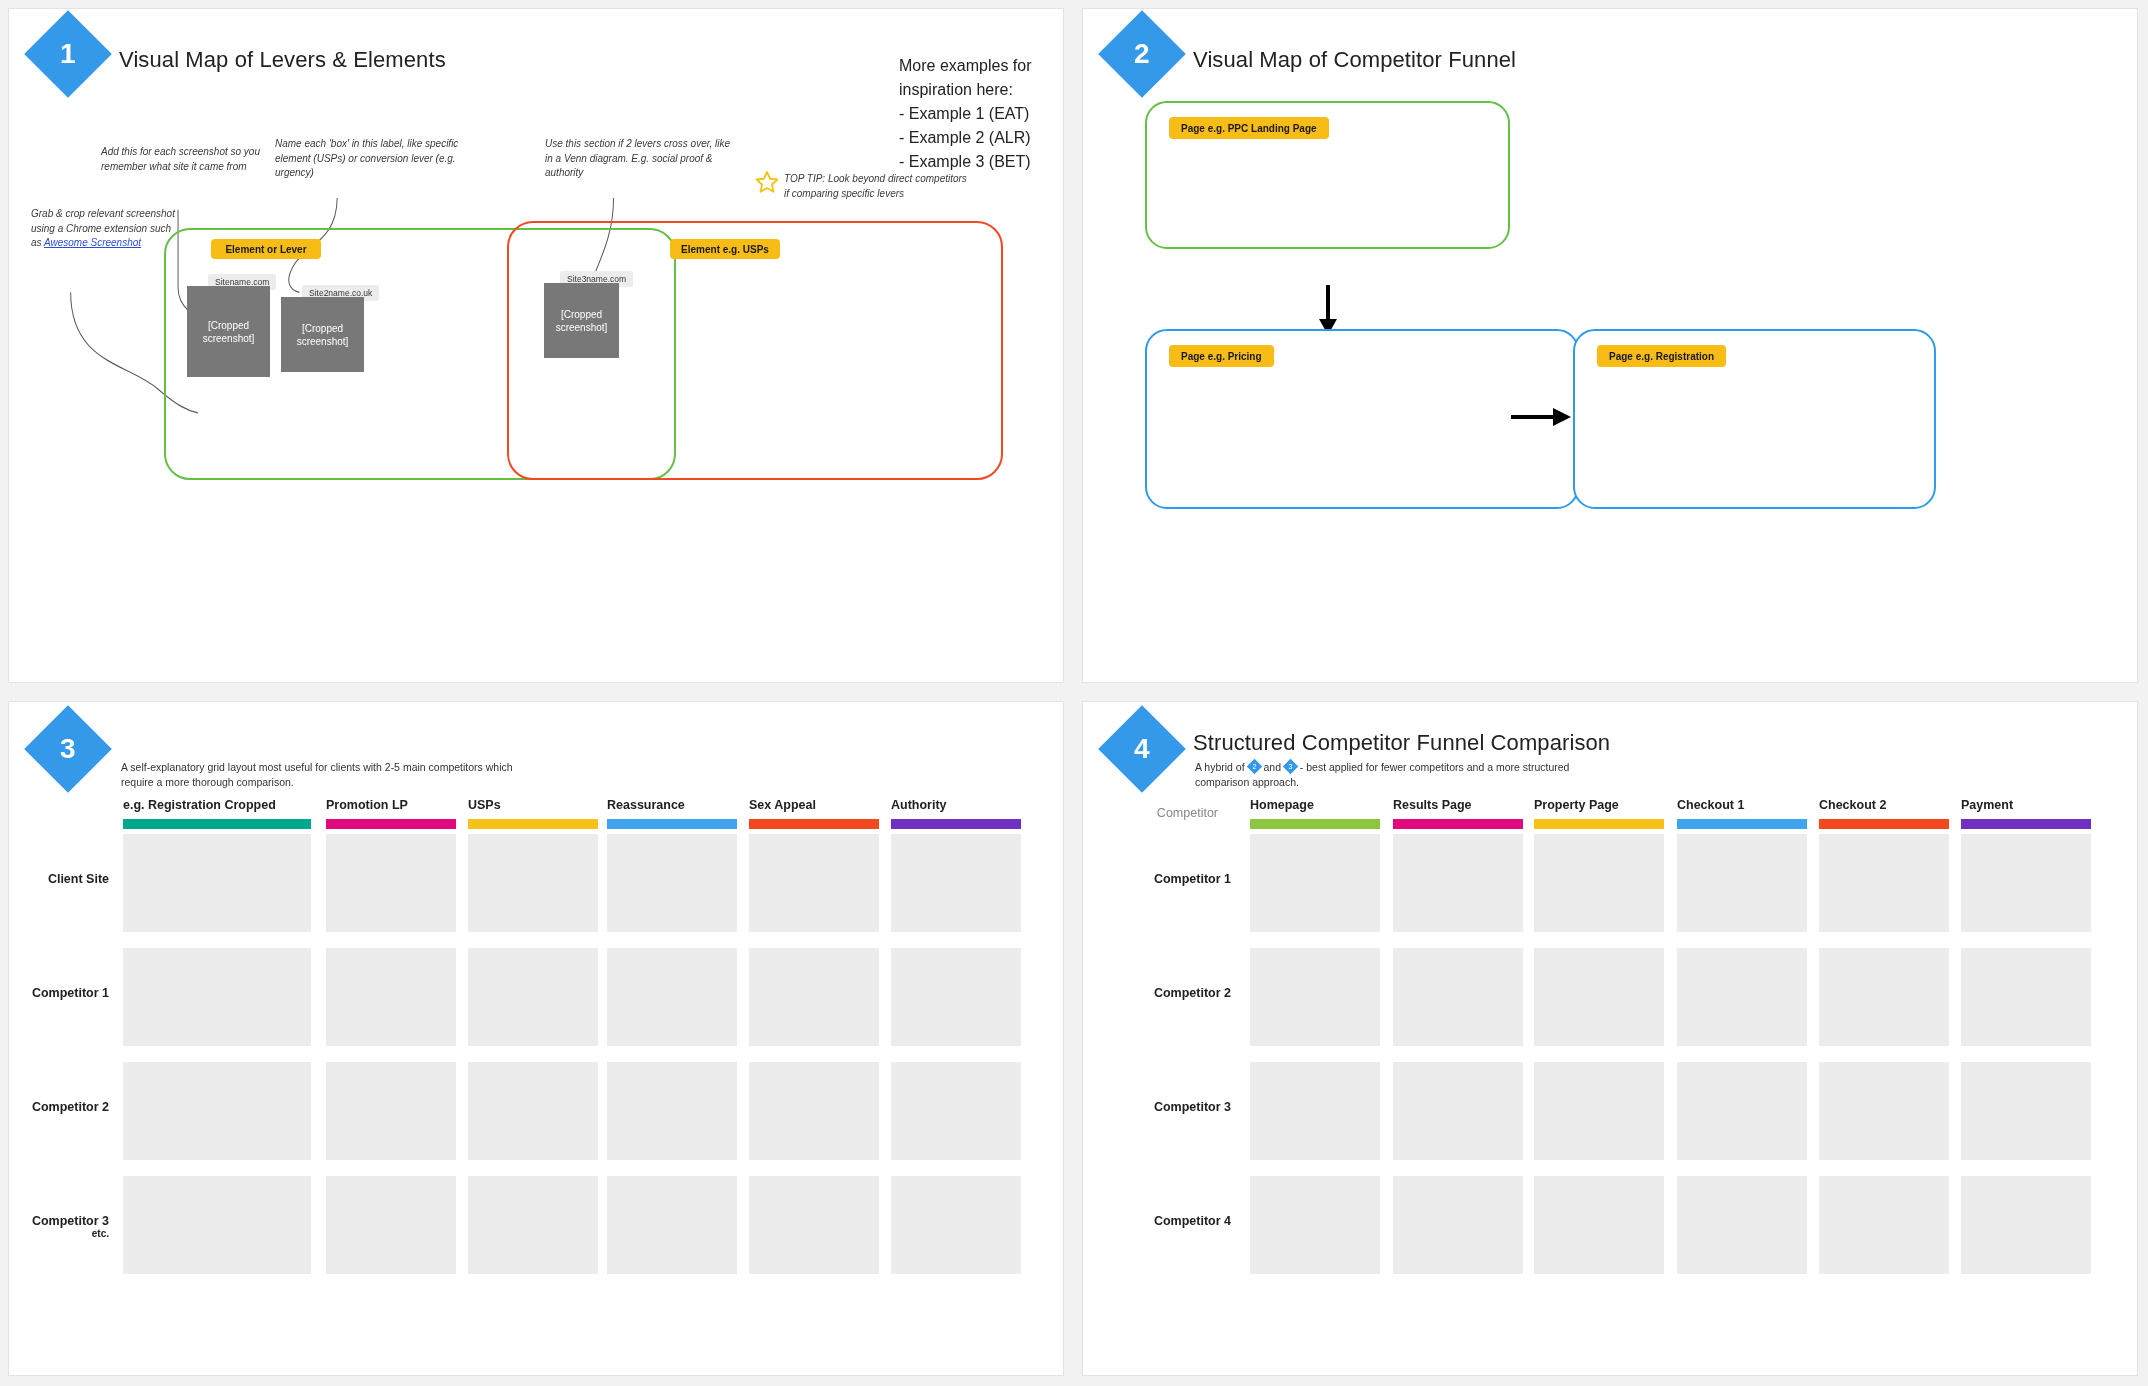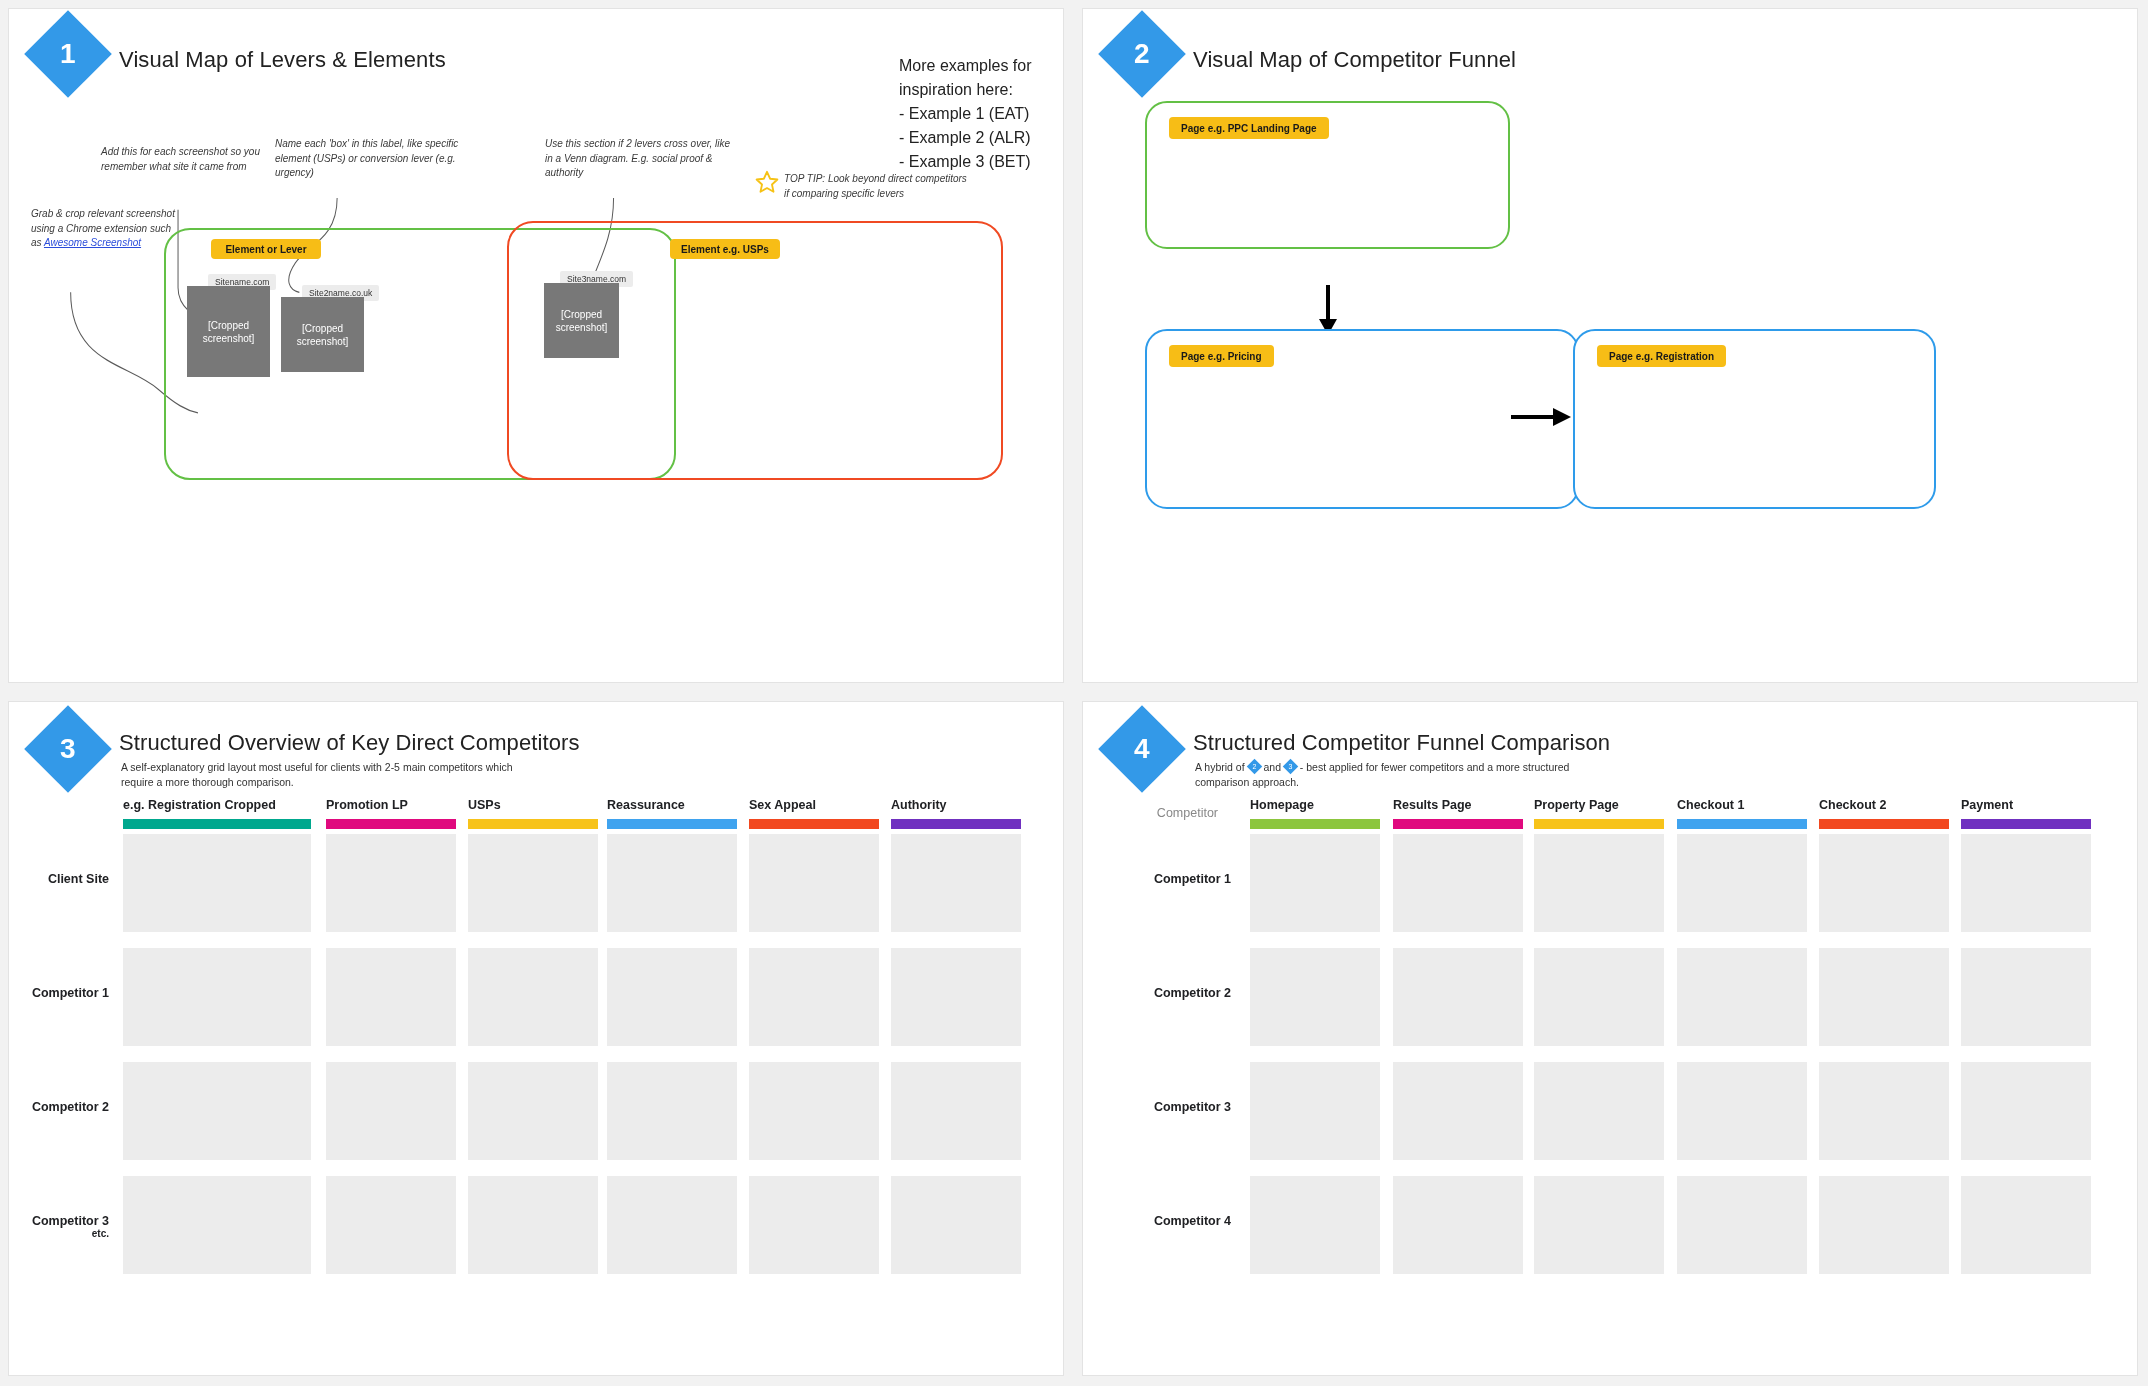--- a/index.html
+++ b/index.html
@@ -239,21 +239,20 @@
 
     <div class="fbox blue" style="left:490px; top:320px; width:363px; height:180px;">
       <div class="tagy">Page e.g. Registration</div>
     </div>
   </section>
 
   <section class="panel" id="panel3">
     <div class="diamond" style="left:28px; top:16px;">
       <span>3</span>
     </div>
-    <h1 class="p-title" style="left:110px; top:28px;">Structured Overview of Key Direct Competitors</h1>
     <div class="p-sub" style="left:112px; top:58px;">A self-explanatory grid layout most useful for clients with 2-5 main competitors which require a more thorough comparison.</div>
 
     <div class="gridwrap" id="grid3">
         <div class="colhead" style="left: 114px; top: 96px;">e.g. Registration Cropped</div>
         <div class="colbar" style="left: 114px; top: 117px; width: 188px; background: rgb(0, 168, 142);"></div>
         <div class="colhead" style="left: 317px; top: 96px;">Promotion LP</div>
         <div class="colbar" style="left: 317px; top: 117px; width: 130px; background: rgb(224, 9, 126);"></div>
         <div class="colhead" style="left: 459px; top: 96px;">USPs</div>
         <div class="colbar" style="left: 459px; top: 117px; width: 130px; background: rgb(247, 195, 26);"></div>
         <div class="colhead" style="left: 598px; top: 96px;">Reassurance</div>

